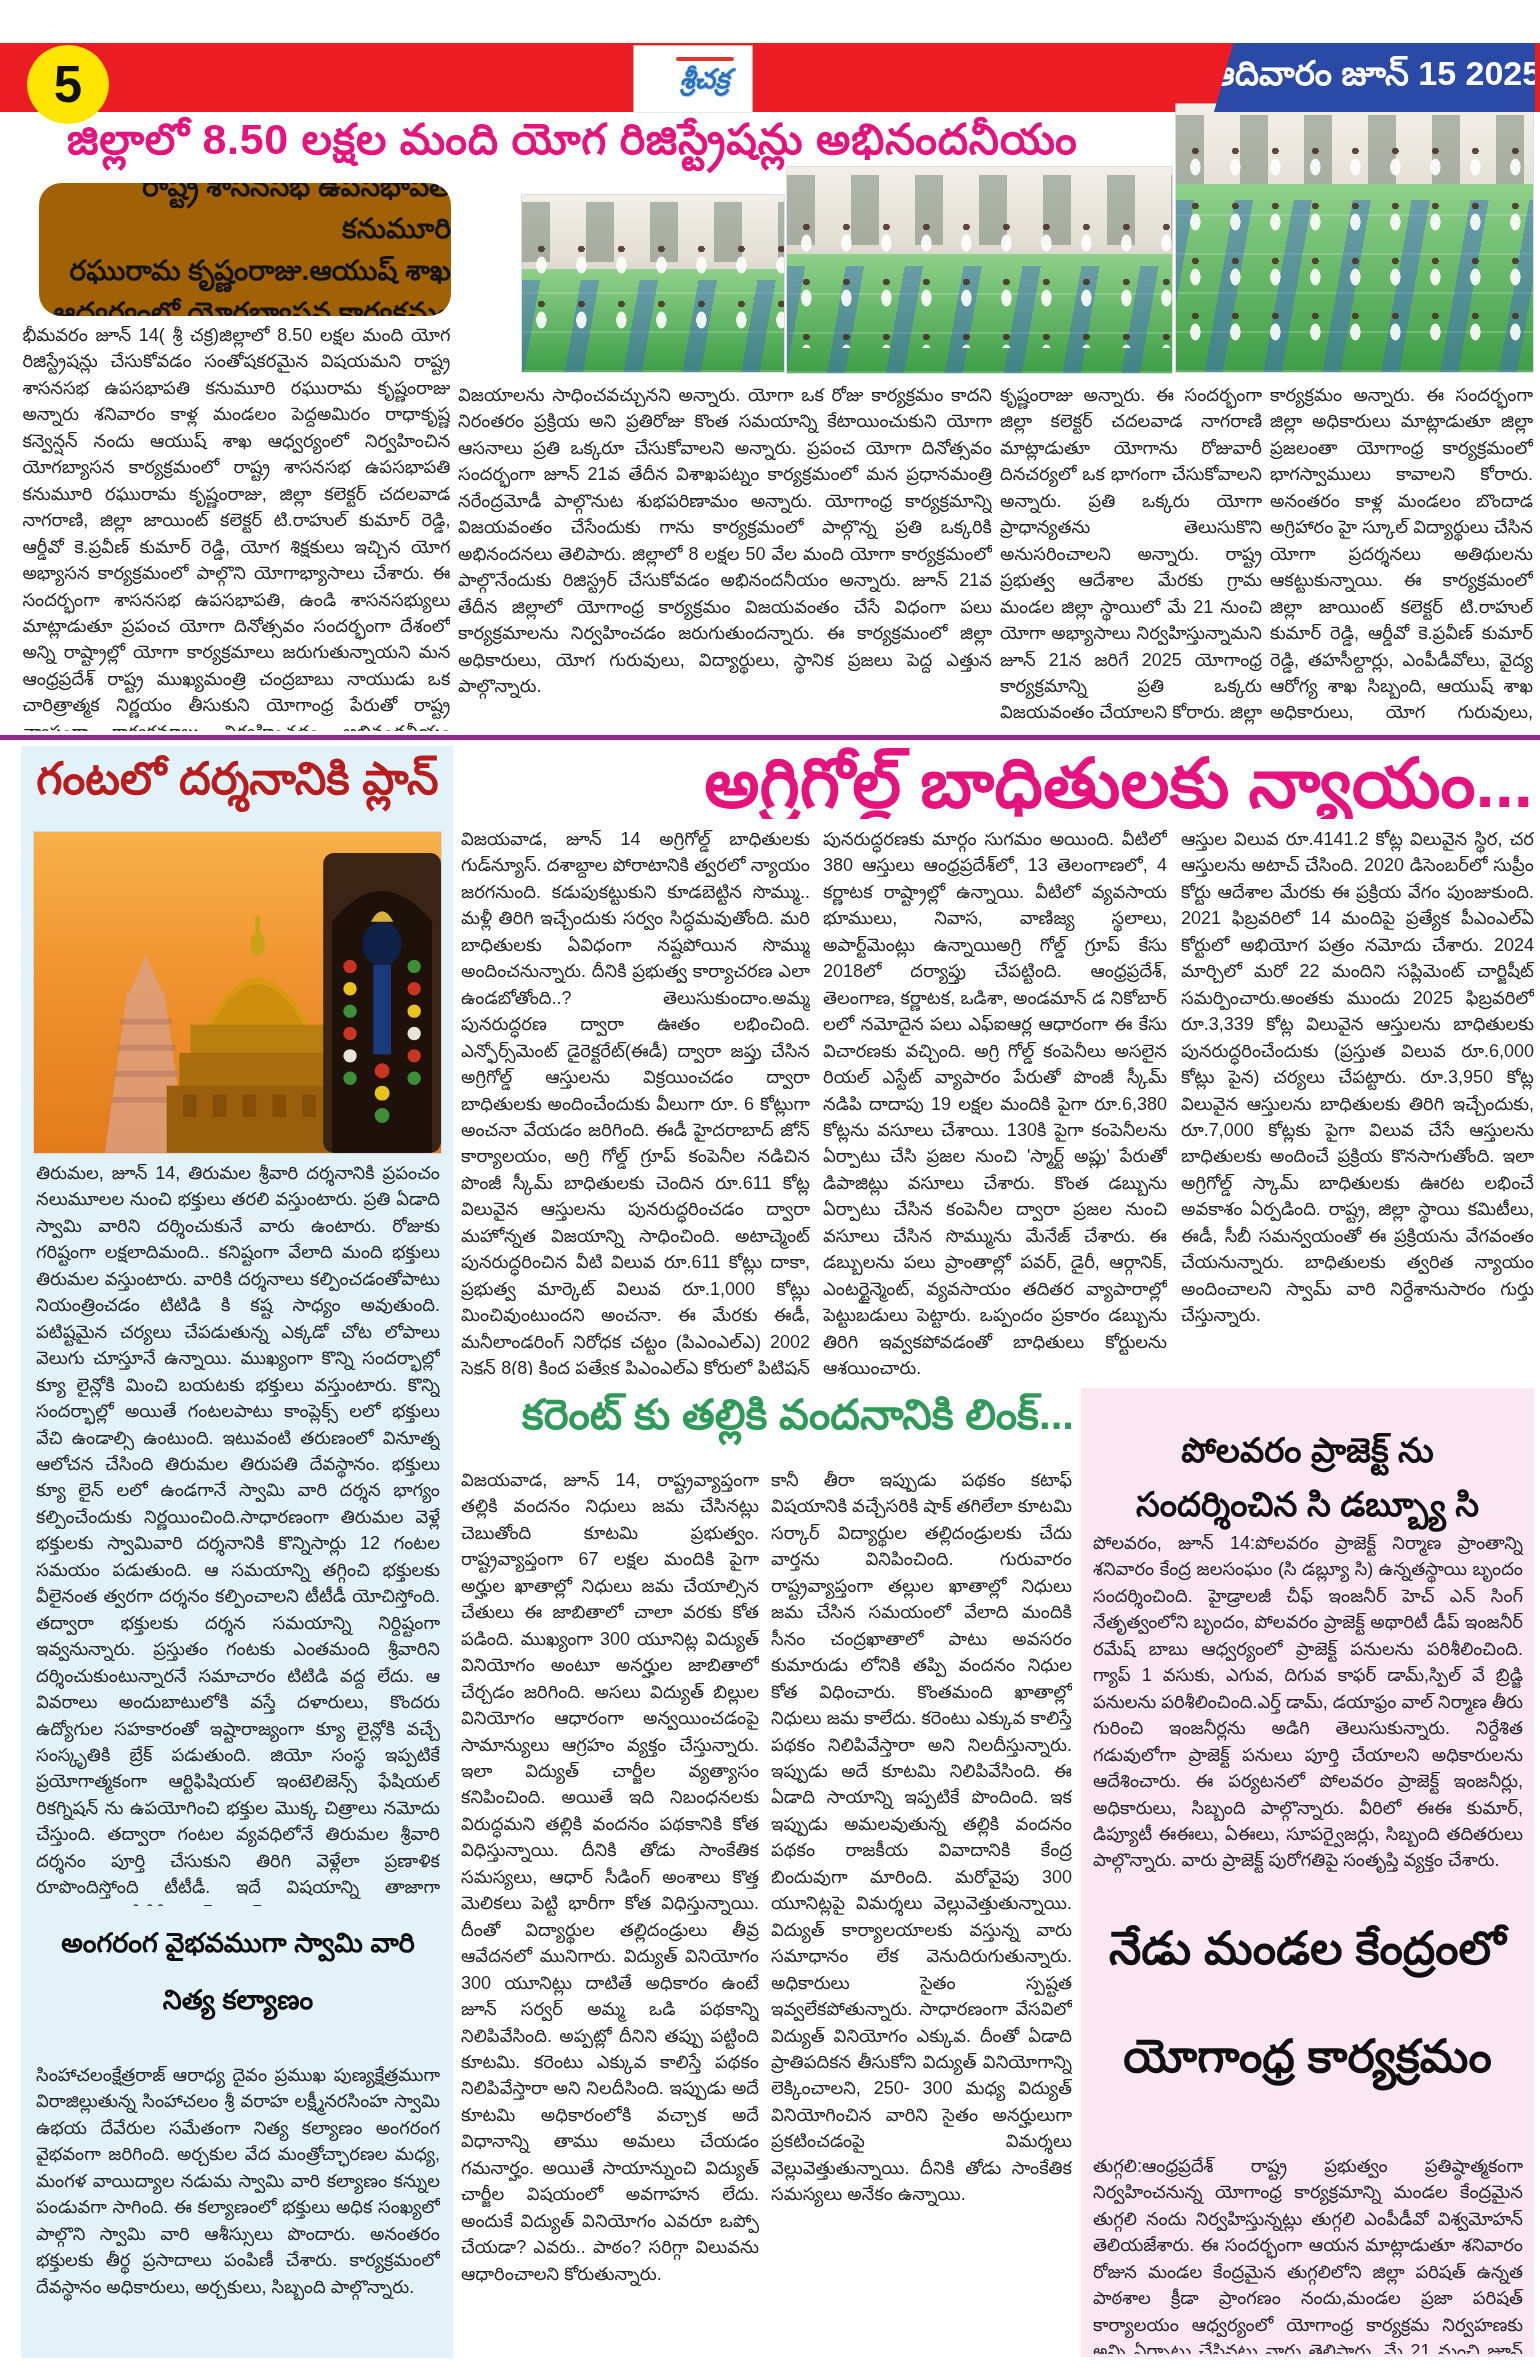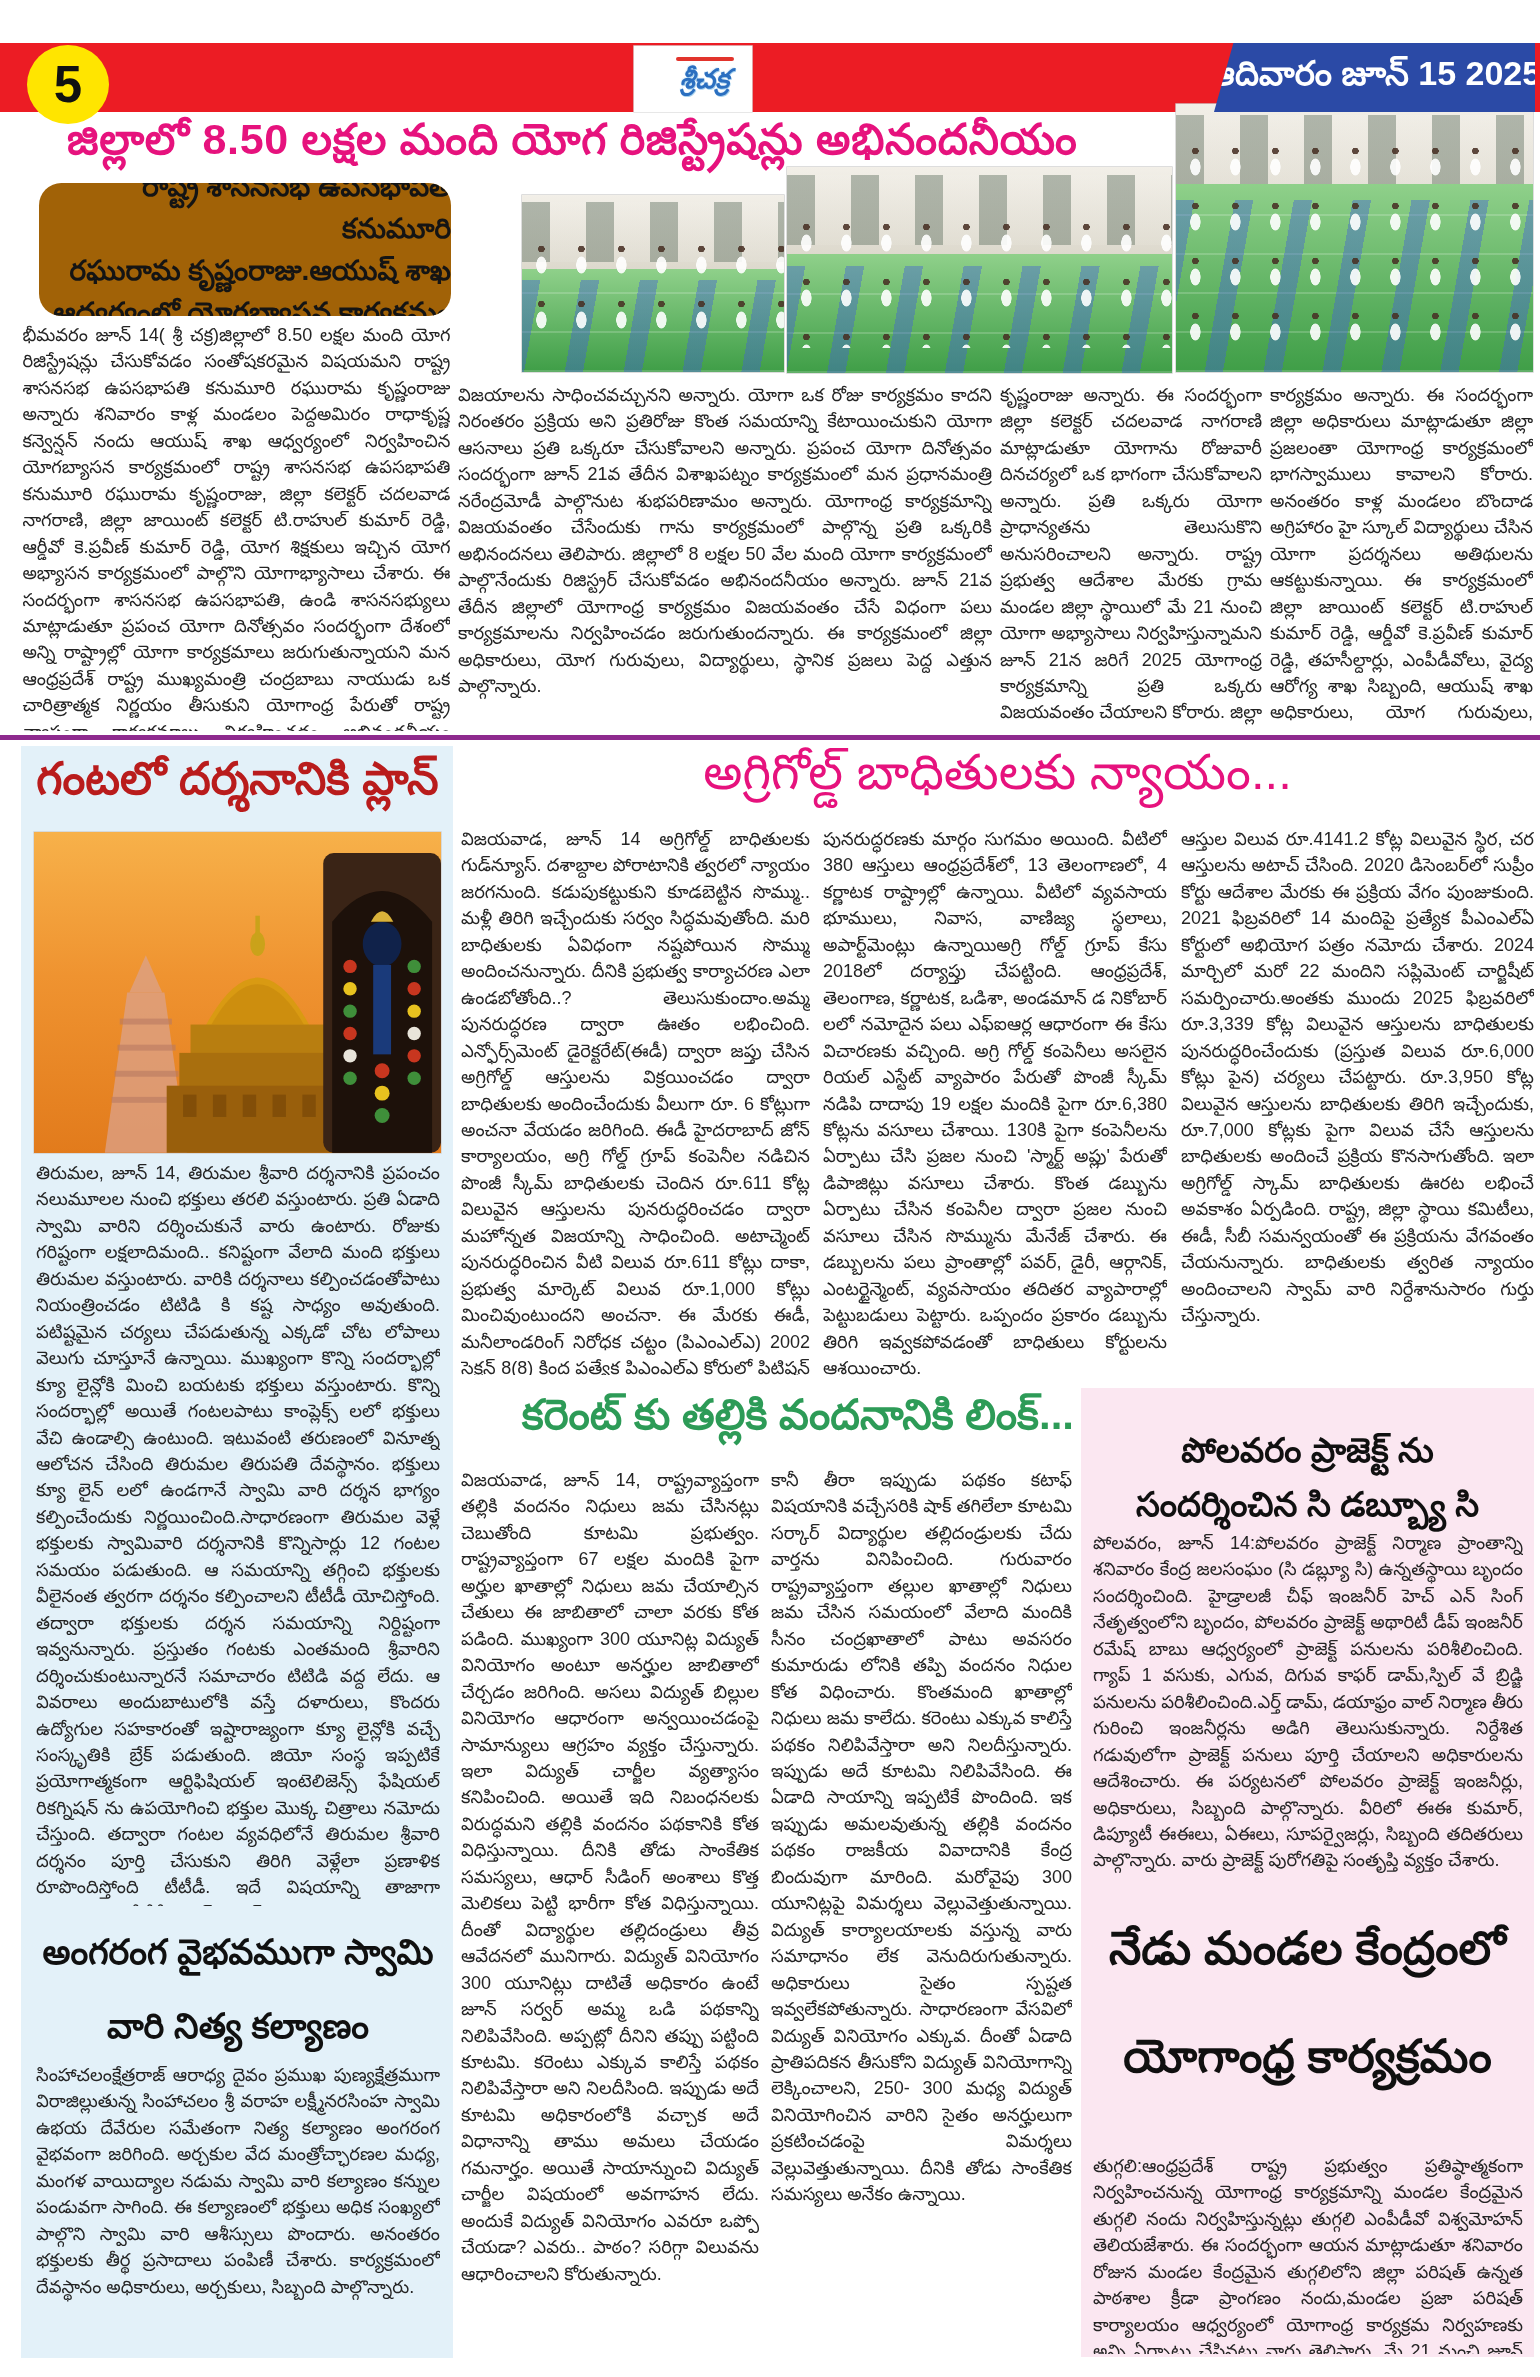--- a/index.html
+++ b/index.html
@@ -20,29 +20,29 @@
            display:flex;align-items:center;justify-content:center;
            color:#fff;font-size:34px;font-weight:800;white-space:nowrap;}
   
   .h-lead{left:24px;top:115px;width:1141px;height:72px;color:#E6127D;font-size:43px;font-weight:800;
           white-space:nowrap;overflow:hidden;letter-spacing:0.7px;margin-left:43px;}
   .subheadbox{left:39px;top:183px;width:412px;height:133px;background:#a16207;border-radius:22.4px;
               display:flex;align-items:center;justify-content:center;text-align:right;
               font-size:28px;font-weight:700;line-height:1.5;white-space:pre-line;color:#141414;overflow:hidden;}
   .h-temple{left:30px;top:753px;width:415px;height:75px;font-size:45px;font-weight:800;color:#b91c1c;
             text-align:center;white-space:nowrap;overflow:hidden;}
-  .h-agri{left:462px;top:744px;width:1071px;height:75px;color:#E6127D;font-size:49px;font-weight:400;
-          text-align:center;white-space:nowrap;overflow:hidden;}
+  .h-agri{left:462px;top:744px;width:1071px;height:75px;color:#E6127D;font-size:69px;font-weight:700;
+          text-align:right;white-space:nowrap;overflow:hidden;}
   .h-current{left:461px;top:1391px;width:613px;height:69px;color:#2D9B57;font-size:42px;font-weight:800;
              text-align:right;white-space:nowrap;overflow:hidden;}
   .h-polavaram{left:1090px;top:1423px;width:435px;height:119px;font-size:34px;font-weight:800;color:#101010;
                text-align:center;line-height:1.6;white-space:pre-line;overflow:hidden;}
   .h-yogandhra{left:1090px;top:1894px;width:435px;height:250px;font-size:46px;font-weight:800;color:#101010;
                text-align:center;line-height:2.35;white-space:pre-line;overflow:hidden;}
-  .h-angaranga{left:36px;top:1915px;width:404px;height:138px;font-size:35px;font-weight:800;color:#101010;
+  .h-angaranga{left:36px;top:1915px;width:404px;height:138px;font-size:27px;font-weight:800;color:#101010;
                text-align:center;line-height:2.1;overflow:hidden;}
   
   .bodytext{font-size:18px;line-height:1.47;text-align:justify;color:#242424;overflow:hidden;}
   .rule{left:0;top:735px;width:1541px;height:5.2px;background:#8E2A8E;}
   .panel-blue{left:21px;top:746px;width:432px;height:1612px;background:#E3F1F9;}
   .panel-pink{left:1081px;top:1388px;width:453px;height:969px;background:#FBE7F1;}
   
   .photo{overflow:hidden;box-shadow:0 0 0 0.7px #cfcfcf;}
   .photo .wall{position:absolute;left:0;top:0;width:100%;height:42%;
       background:linear-gradient(#f2efe8,#ddd9cd);}

